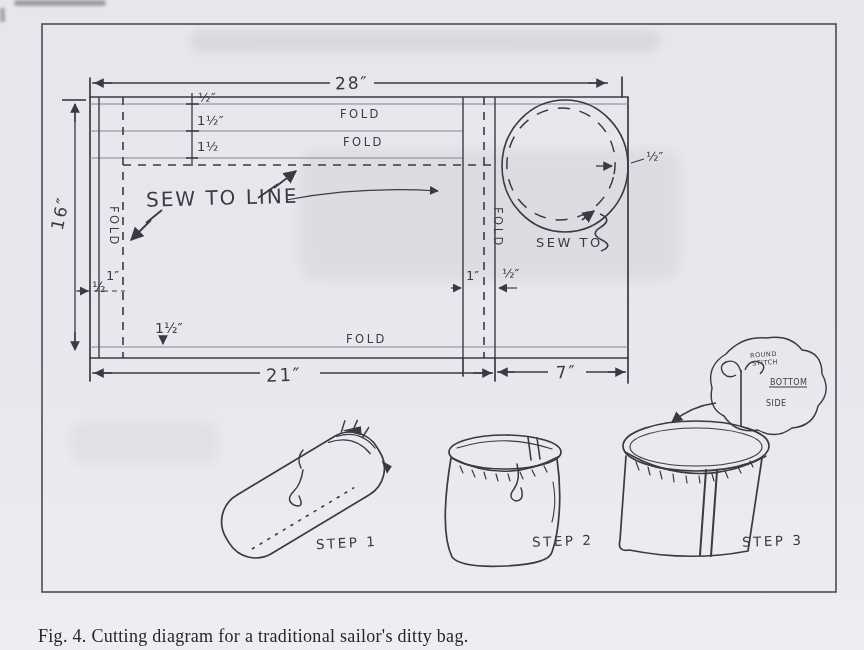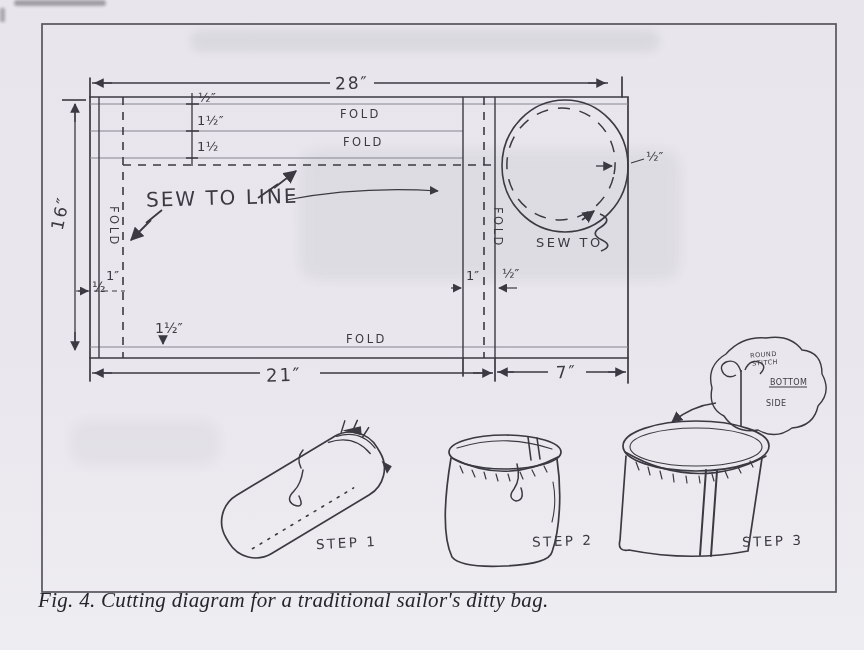--- a/index.html
+++ b/index.html
@@ -17,23 +17,23 @@
   .ghost.g3{left:70px;top:420px;width:150px;height:46px;opacity:.04;}
   .scan-mark{position:absolute;background:#4a4950;filter:blur(1.5px);}
   .scan-mark.m1{left:14px;top:0;width:92px;height:6px;opacity:.45;border-radius:3px;}
   .scan-mark.m2{left:0;top:8px;width:5px;height:14px;opacity:.4;}
   svg{position:absolute;left:0;top:0;}
   svg text{fill:#3b3a42;font-family:"DejaVu Sans",sans-serif;}
   .hand{letter-spacing:2px;}
   .hand-sm{letter-spacing:2.5px;}
   .tiny{letter-spacing:.5px;}
   .caption{
-    position:absolute;left:38px;top:588px;width:760px;
+    position:absolute;left:38px;top:626px;width:760px;
     font-family:"Liberation Serif","DejaVu Serif",serif;
-    font-style:italic;font-size:21px;color:#26252c;letter-spacing:.3px;
+    font-size:18px;color:#26252c;letter-spacing:.3px;
   }
 </style>
 </head>
 <body>
 
 <div class="page">
 
   <div class="ghost g1"></div>
   <div class="ghost g2"></div>
   <div class="ghost g3"></div>

